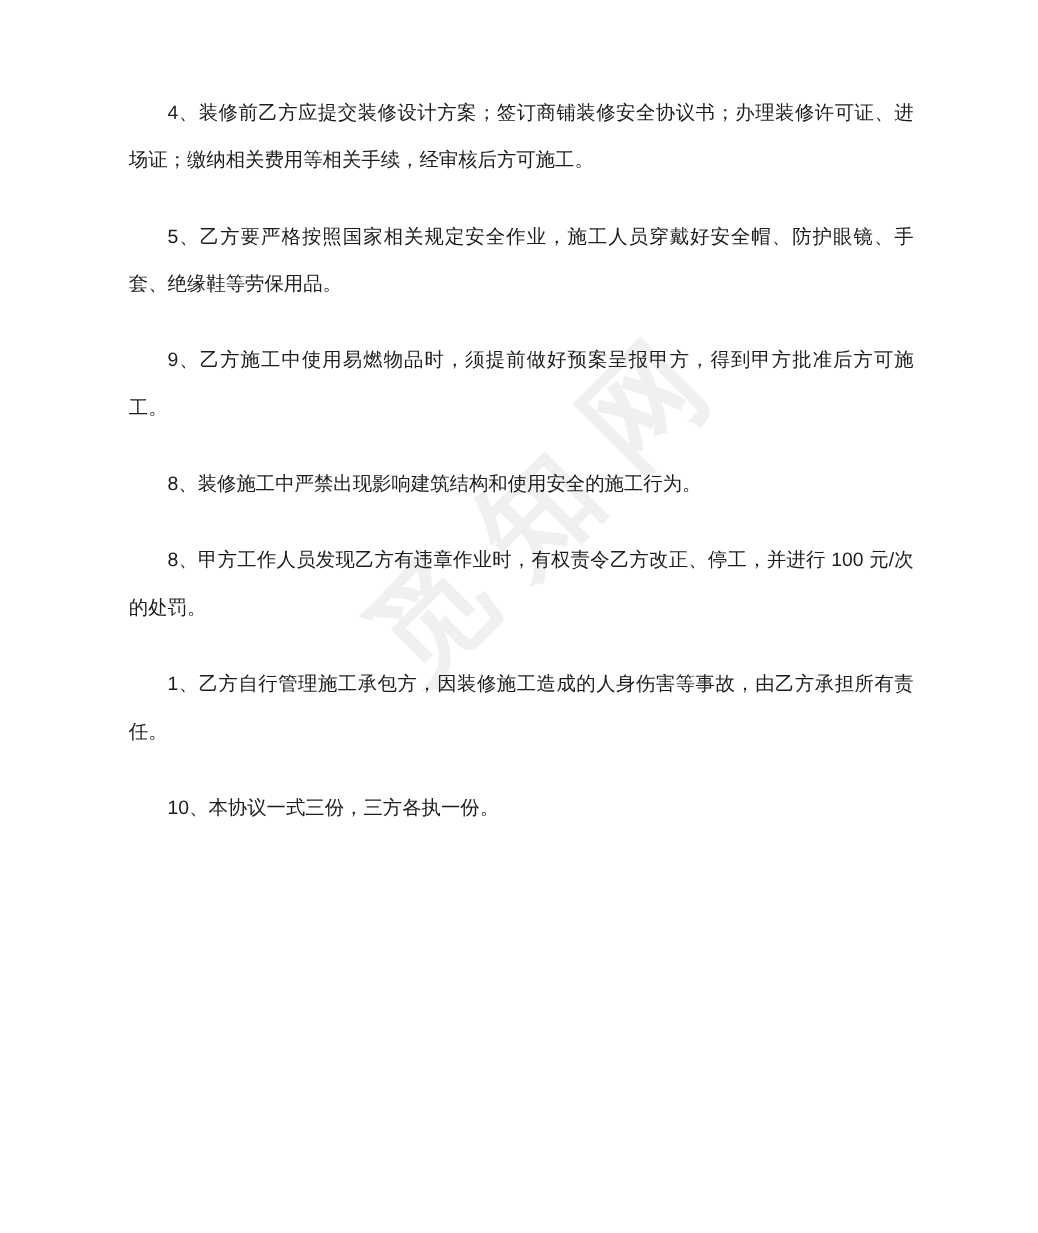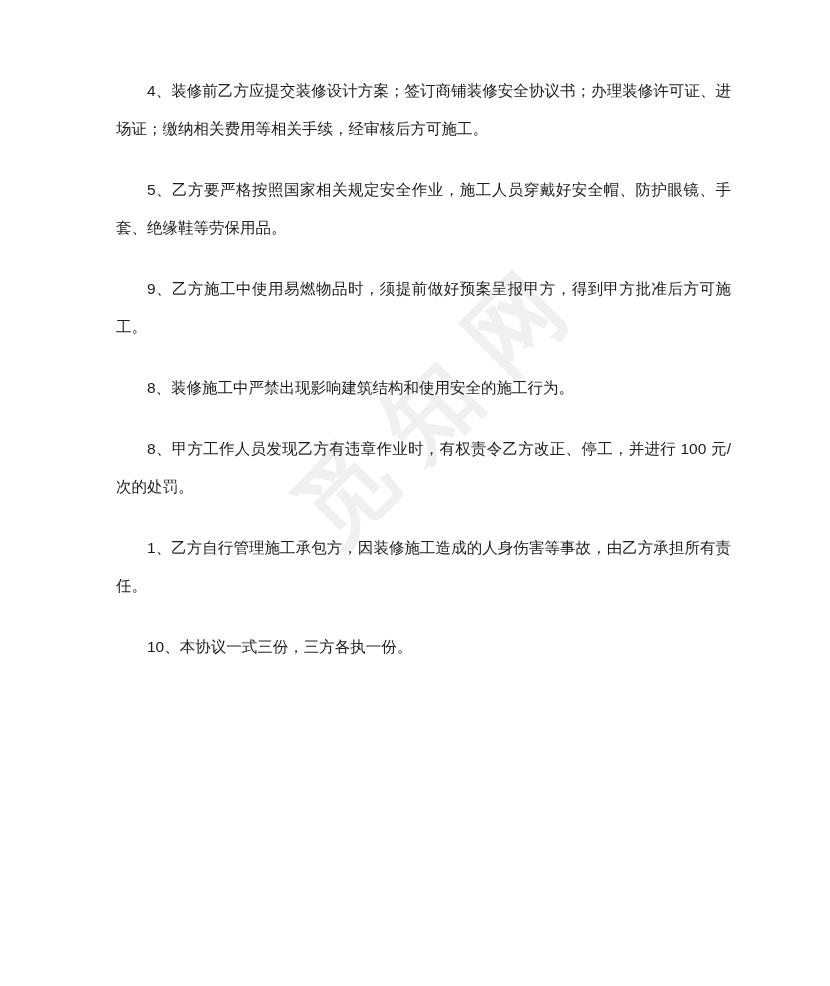--- a/index.html
+++ b/index.html
@@ -37,21 +37,20 @@
     }
     .para {
       font-size: 15.5px;
       line-height: 38px;
       color: #1c1c1c;
       text-align: justify;
       text-indent: 2em;
       margin-bottom: 23px;
       white-space: pre-wrap;
       word-break: break-all;
-      margin-left: 13px;
     }
     .para:last-child { margin-bottom: 0; }
   </style>
 </head>
 <body>
 
 <div class="watermark">觅知网</div>
 
 <div class="page">
   <p class="para">4、装修前乙方应提交装修设计方案；签订商铺装修安全协议书；办理装修许可证、进场证；缴纳相关费用等相关手续，经审核后方可施工。</p>

